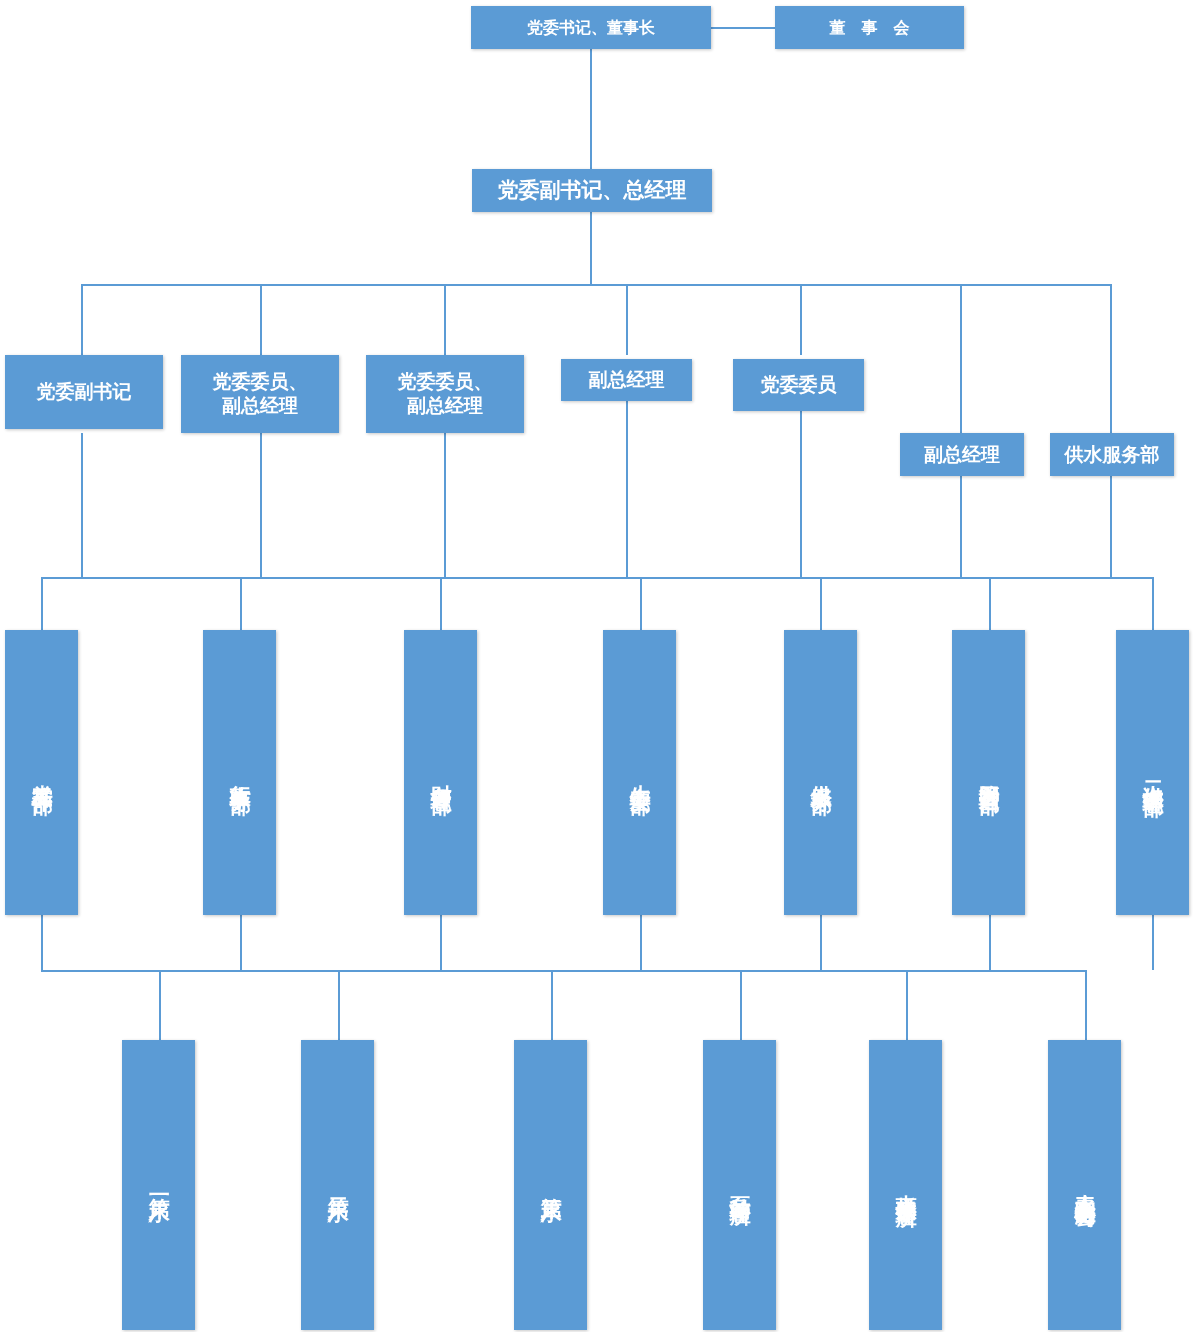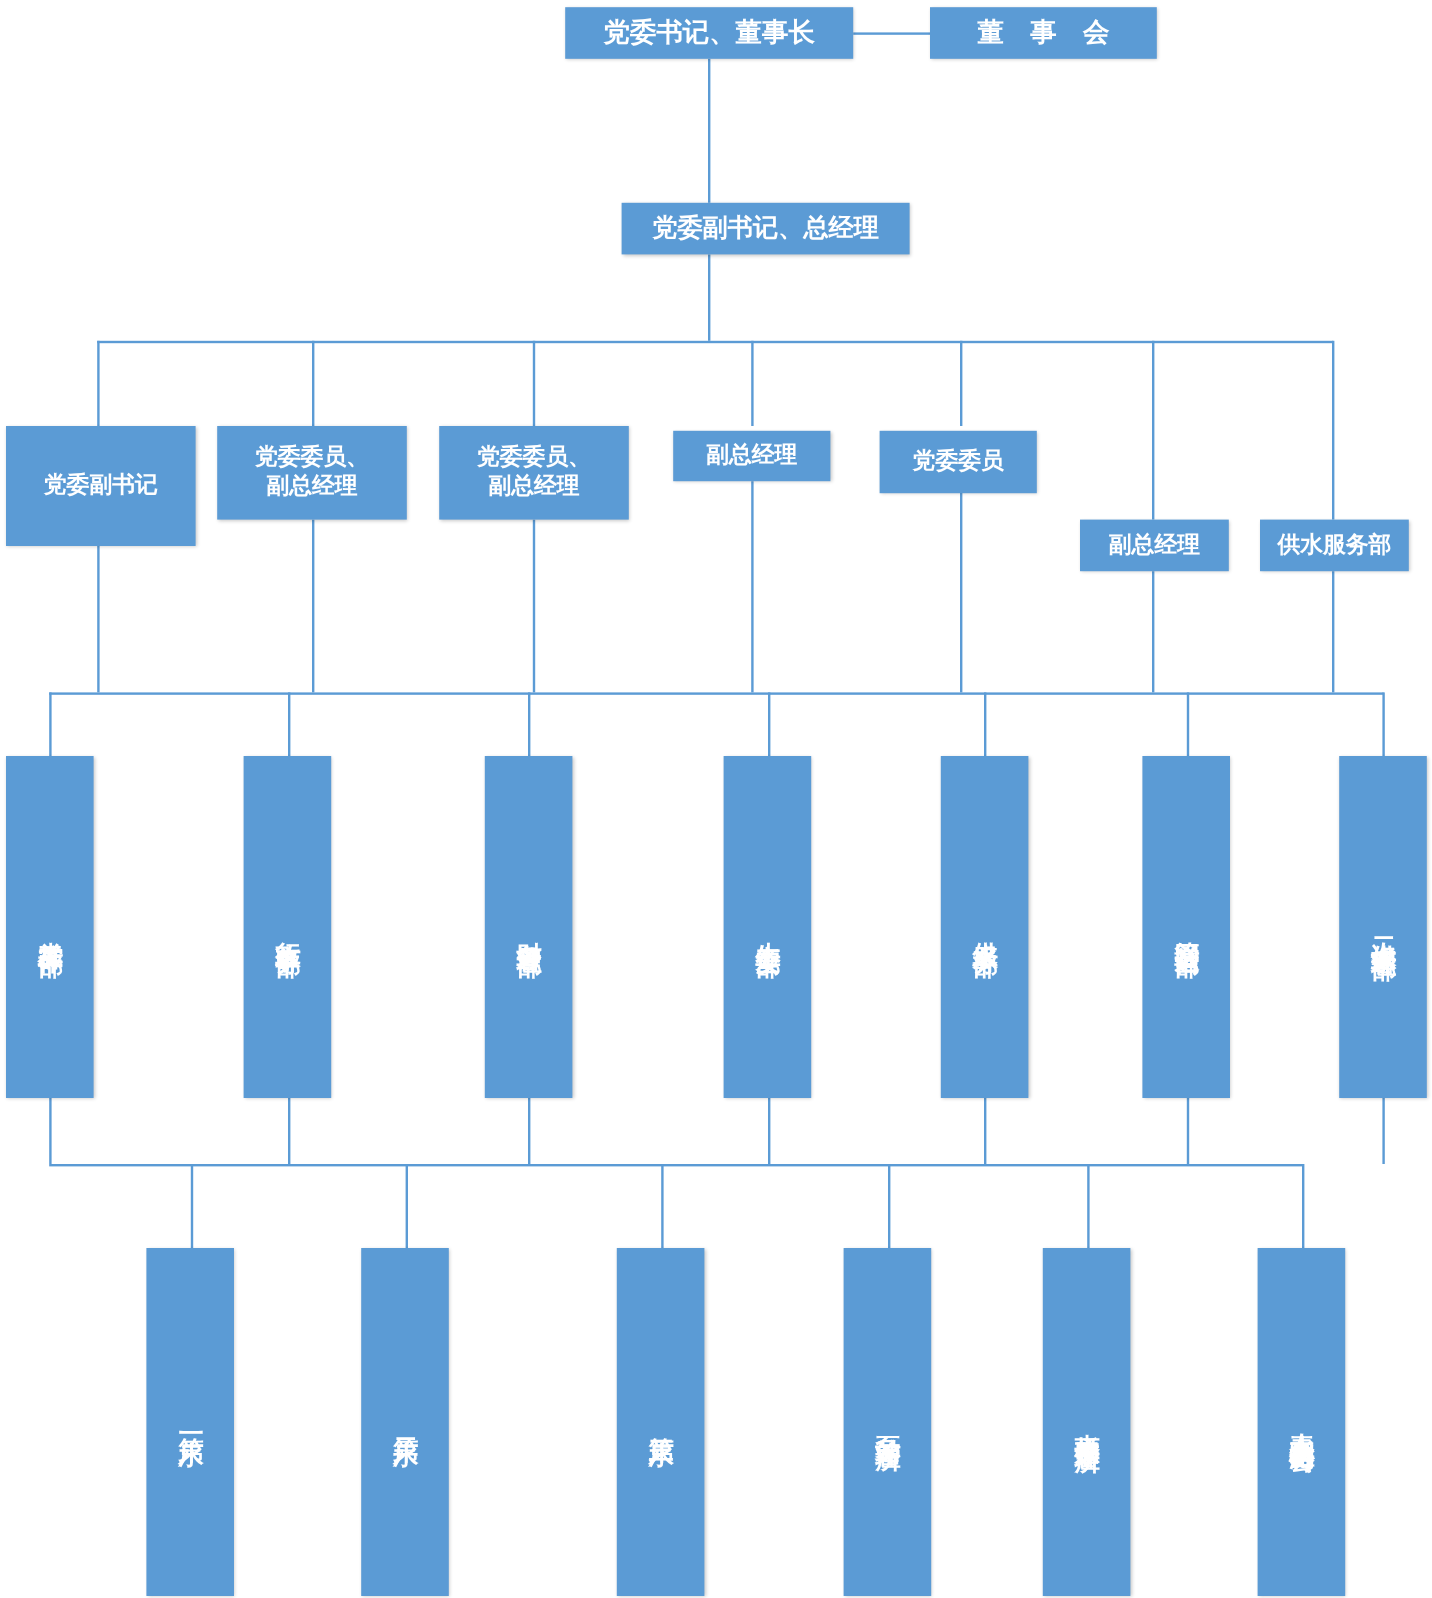--- a/index.html
+++ b/index.html
@@ -25,21 +25,21 @@
     align-items: center;
     justify-content: center;
     text-align: center;
     font-weight: bold;
     line-height: 1.25;
     box-shadow: 1px 1px 3px rgba(0,0,0,0.22);
     z-index: 3;
     letter-spacing: 0px;
     white-space: pre-line;
   }
-  .node.h { font-size: 22px; }
+  .node.h { font-size: 16px; }
   .node.h2 { font-size: 21px; }
   .node.h3 { font-size: 19px; }
   
   .node.v {
     writing-mode: vertical-rl;
     text-orientation: upright;
     font-size: 21px;
     line-height: 1.30;
     letter-spacing: 2px;
     justify-content: center;
@@ -66,35 +66,35 @@
 <div id="chart">
 
   <div class="node h" style="left:471px; top:6px; width:240px; height:43px;">党委书记、董事长</div>
 
   <div class="node h" style="left:775px; top:6px; width:189px; height:43px;">董　事　会</div>
 
   <div class="hline" style="left:711px; top:27px; width:64px;"></div>
 
   <div class="vline" style="left:590px; top:49px; height:120px;"></div>
 
-  <div class="node h2" style="left:472px; top:169px; width:240px; height:43px;margin-left:46px;">党委副书记、总经理</div>
+  <div class="node h2" style="left:472px; top:169px; width:240px; height:43px;">党委副书记、总经理</div>
 
   <div class="vline" style="left:590px; top:212px; height:72px;"></div>
 
   <div class="hline" style="left:81px; top:284px; width:1030px;"></div>
 
   <div class="vline" style="left:81px;  top:284px; height:71px;"></div>
   <div class="vline" style="left:260px; top:284px; height:71px;"></div>
   <div class="vline" style="left:444px; top:284px; height:71px;"></div>
   <div class="vline" style="left:626px; top:284px; height:71px;"></div>
   <div class="vline" style="left:800px; top:284px; height:71px;"></div>
   <div class="vline" style="left:960px; top:284px; height:149px;"></div>
   <div class="vline" style="left:1110px; top:284px; height:149px;"></div>
 
-  <div class="node h3" style="left:5px; top:355px; width:158px; height:100px;">党委副书记</div>
+  <div class="node h3" style="left:5px; top:355px; width:158px; height:74px;">党委副书记</div>
 
   <div class="node h3" style="left:181px; top:355px; width:158px; height:78px;">党委委员、
 副总经理</div>
 
   <div class="node h3" style="left:366px; top:355px; width:158px; height:78px;">党委委员、
 副总经理</div>
 
   <div class="node h3" style="left:561px; top:359px; width:131px; height:42px;">副总经理</div>
 
   <div class="node h3" style="left:733px; top:359px; width:131px; height:52px;">党委委员</div>

